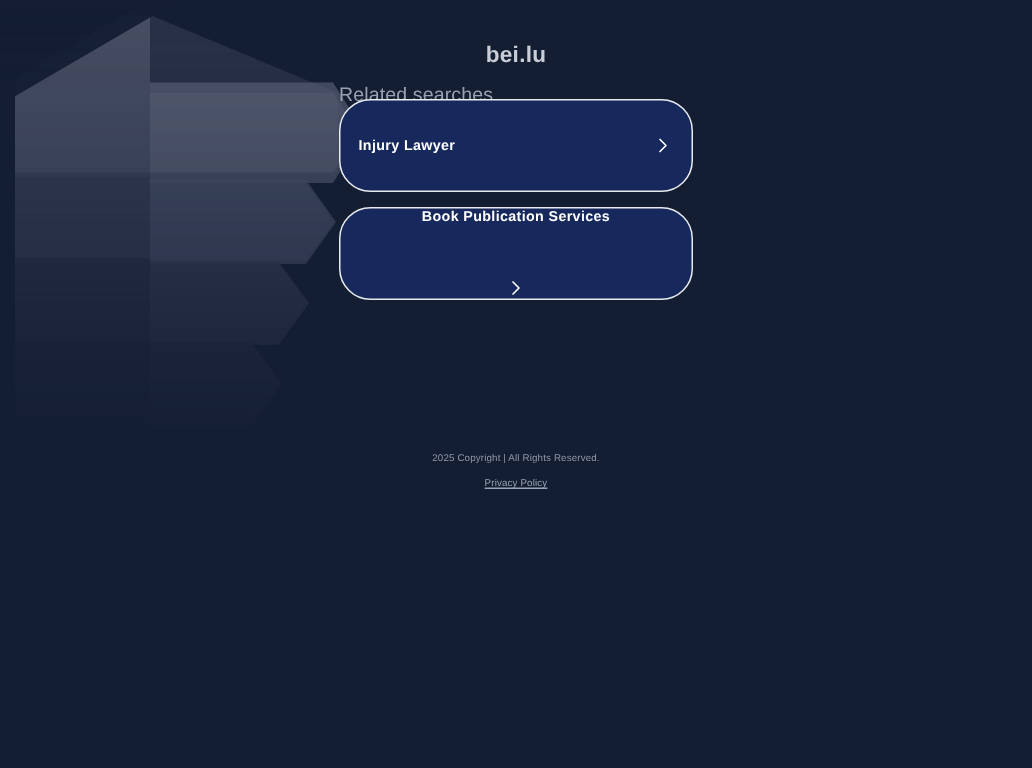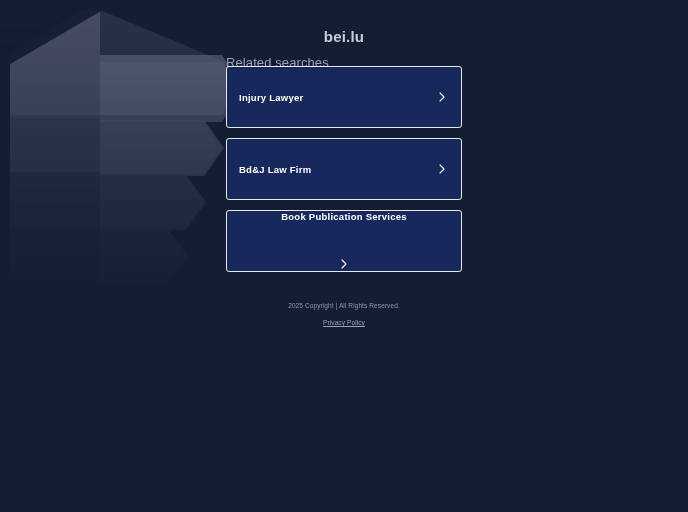--- a/index.html
+++ b/index.html
@@ -69,21 +69,21 @@
     left: 226px;
     width: 236px;
   }
 
   .card {
     position: relative;
     box-sizing: border-box;
     height: 62px;
     margin-bottom: 10px;
     border: 1.4px solid #e8eaee;
-    border-radius: 3px;
+    border-radius: 21px;
     background: #17295c;
     display: flex;
     align-items: center;
     justify-content: space-between;
     padding: 0 12px 0 12px;
     cursor: pointer;
     text-align: center;
   }
   .card:last-child { margin-bottom: 0; flex-direction: column; }
 
@@ -200,28 +200,20 @@
 
     <div class="card">
       <span class="card-label">Injury Lawyer</span>
       <span class="card-chevron">
         <svg width="14" height="14" viewBox="0 0 14 14" fill="none">
           <path d="M5 3 L9 7 L5 11" stroke="#ffffff" stroke-width="1.1" stroke-linecap="round" stroke-linejoin="round"></path>
         </svg>
       </span>
     </div>
 
-    <div class="card">
-      <span class="card-label">Bd&amp;J Law Firm</span>
-      <span class="card-chevron">
-        <svg width="14" height="14" viewBox="0 0 14 14" fill="none">
-          <path d="M5 3 L9 7 L5 11" stroke="#ffffff" stroke-width="1.1" stroke-linecap="round" stroke-linejoin="round"></path>
-        </svg>
-      </span>
-    </div>
 
     <div class="card">
       <span class="card-label">Book Publication Services</span>
       <span class="card-chevron">
         <svg width="14" height="14" viewBox="0 0 14 14" fill="none">
           <path d="M5 3 L9 7 L5 11" stroke="#ffffff" stroke-width="1.1" stroke-linecap="round" stroke-linejoin="round"></path>
         </svg>
       </span>
     </div>
 

